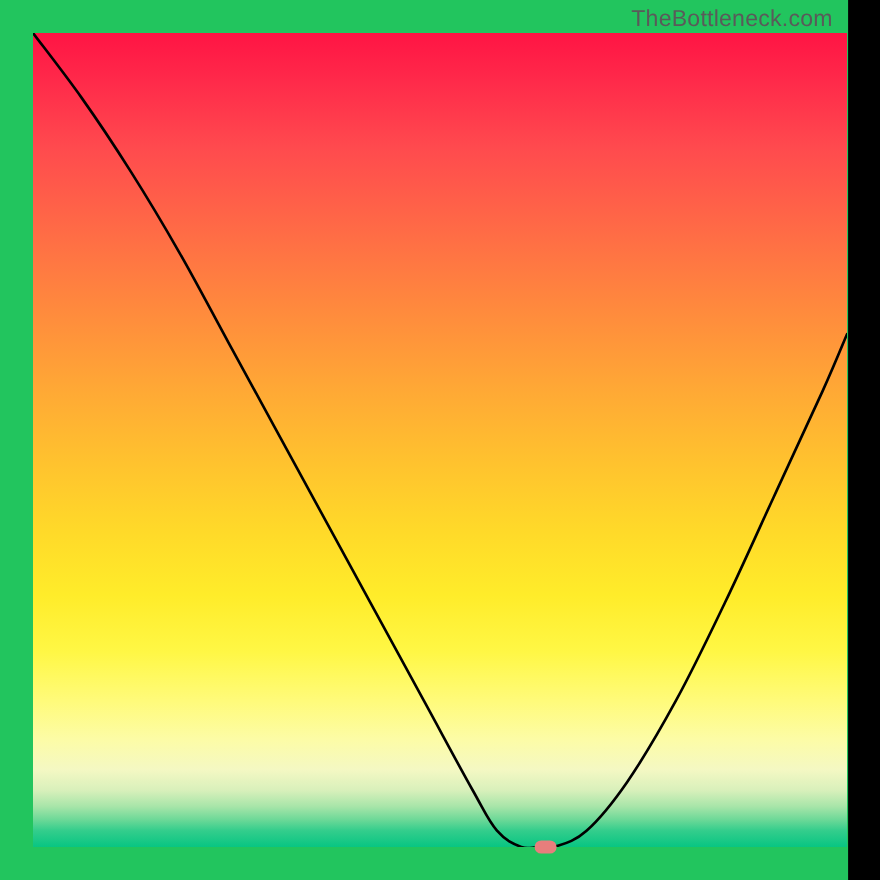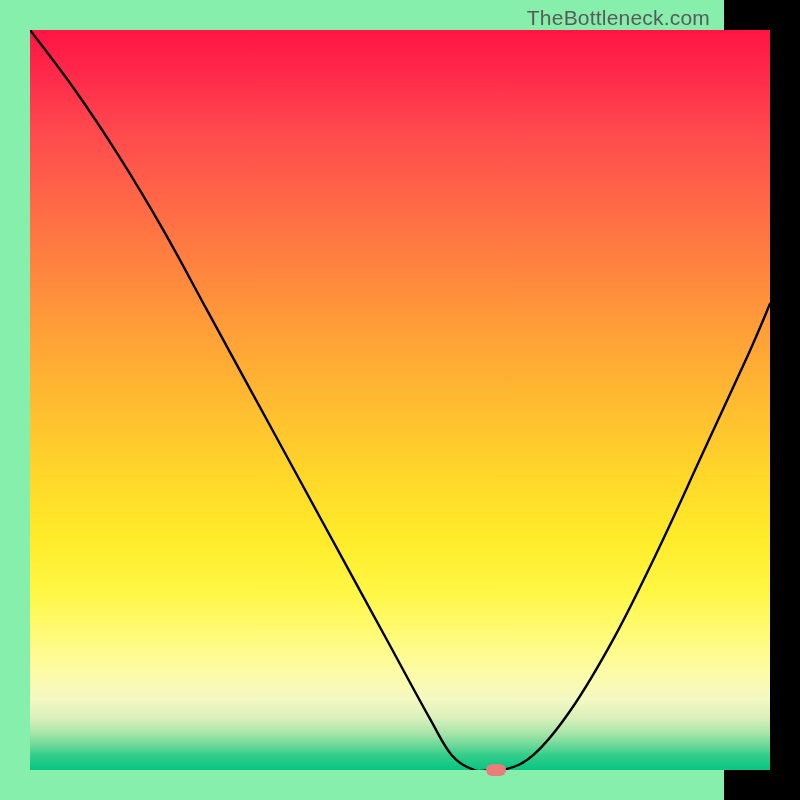--- a/index.html
+++ b/index.html
@@ -8,21 +8,22 @@
     width: 800px;
     height: 800px;
     background: #000;
     overflow: hidden;
     font-family: Arial, Helvetica, sans-serif;
   }
   .frame {
     position: relative;
     width: 724px;
     height: 800px;
-    background: #86efac;
+    background: #22c55e;
+    padding-left: 47px;
   }
   .plot-area {
     position: absolute;
     left: 30px;
     top: 30px;
     width: 740px;
     height: 740px;
     
     background: linear-gradient(
       to bottom,

